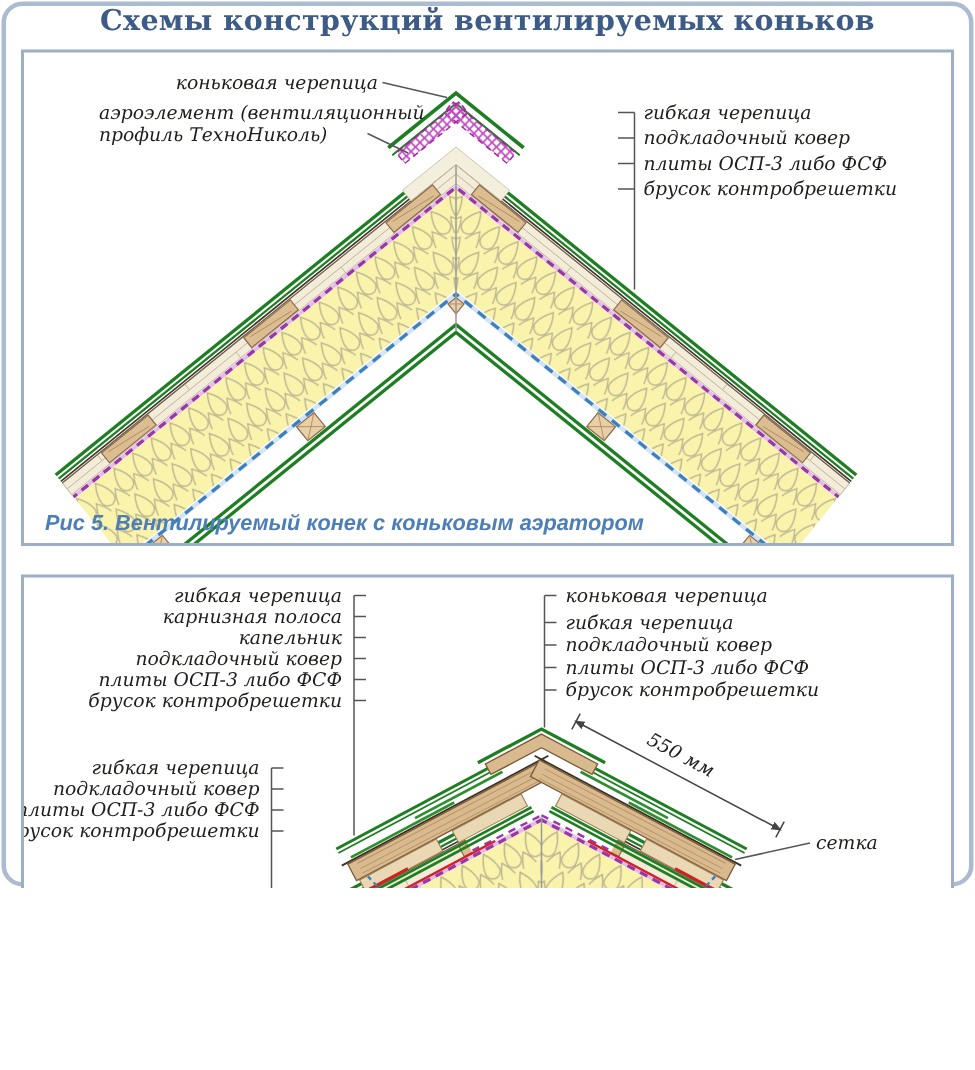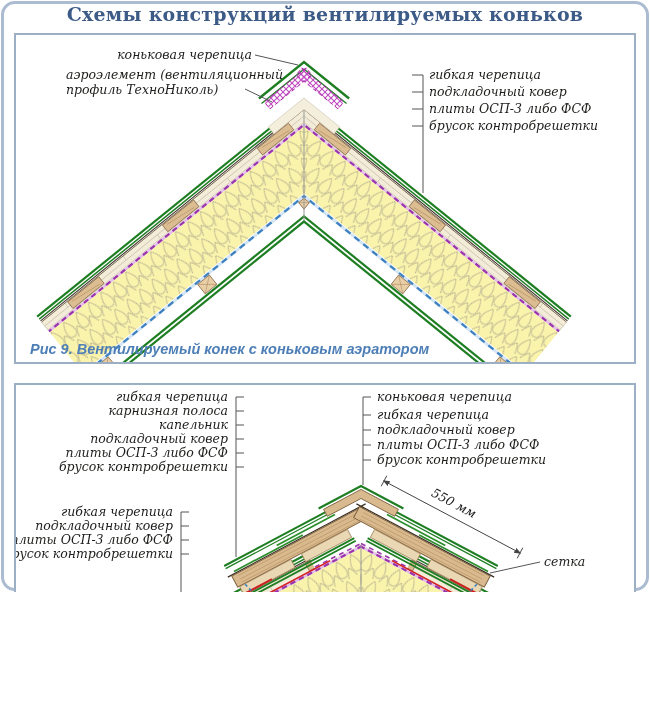--- a/index.html
+++ b/index.html
@@ -129,21 +129,21 @@
       </g>
 
       <g>
         <path d="M407,40 V158 M407,40 H396 M407,57 H396 M407,74 H396 M407,91 H396" stroke="#555" stroke-width="1" fill="none"></path>
         <text class="lbl" x="413" y="44">гибкая черепица</text>
         <text class="lbl" x="413" y="61">подкладочный ковер</text>
         <text class="lbl" x="413" y="78">плиты ОСП-3 либо ФСФ</text>
         <text class="lbl" x="413" y="95">брусок контробрешетки</text>
       </g>
     </svg>
-    <div class="caption">Рис 9. Вентилируемый конек с коньковым аэратором</div>
+    <div class="caption">Рис 5. Вентилируемый конек с коньковым аэратором</div>
   </div>
 
   <div class="panel" id="panel2">
     <svg viewBox="0 0 618 336" width="618" height="336">
       <defs>
         <clipPath id="c2L">
             <rect x="0" y="0" width="345" height="336"></rect>
           </clipPath>
         <clipPath id="c2R">
             <rect x="345" y="0" width="273" height="336"></rect>

